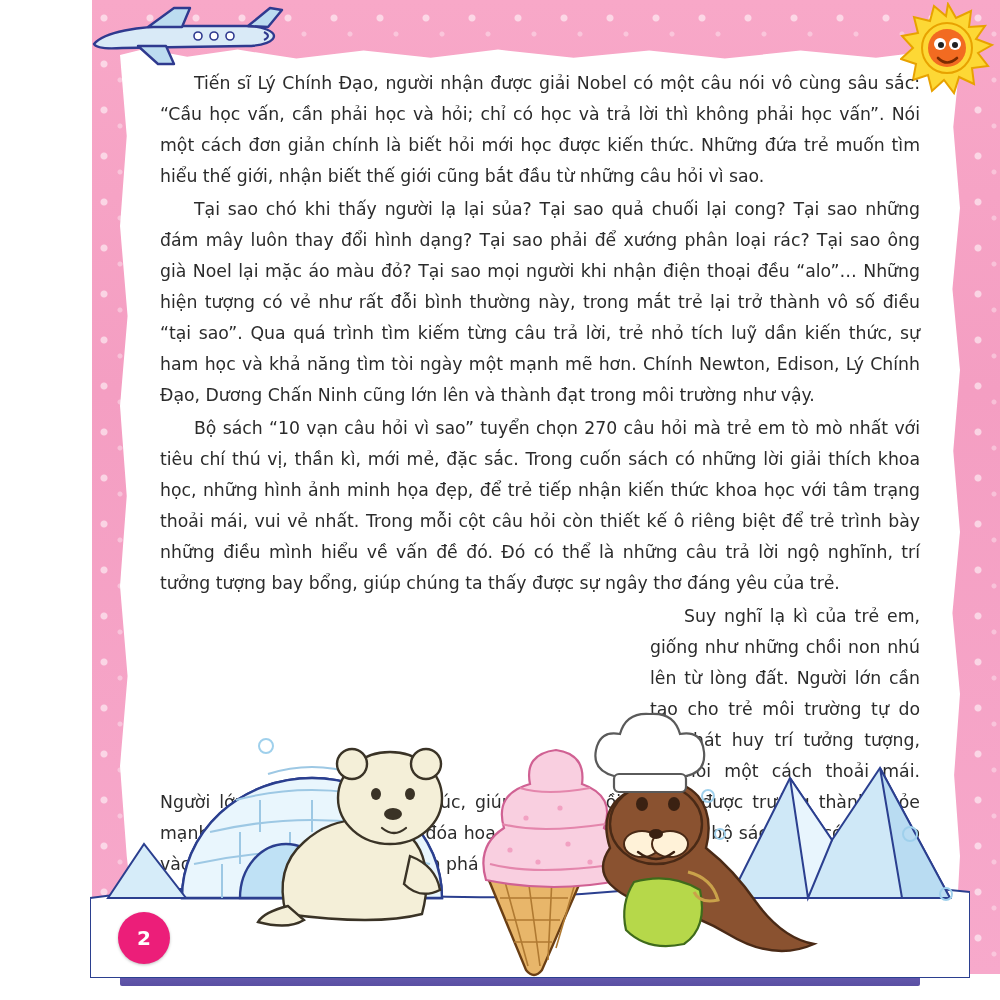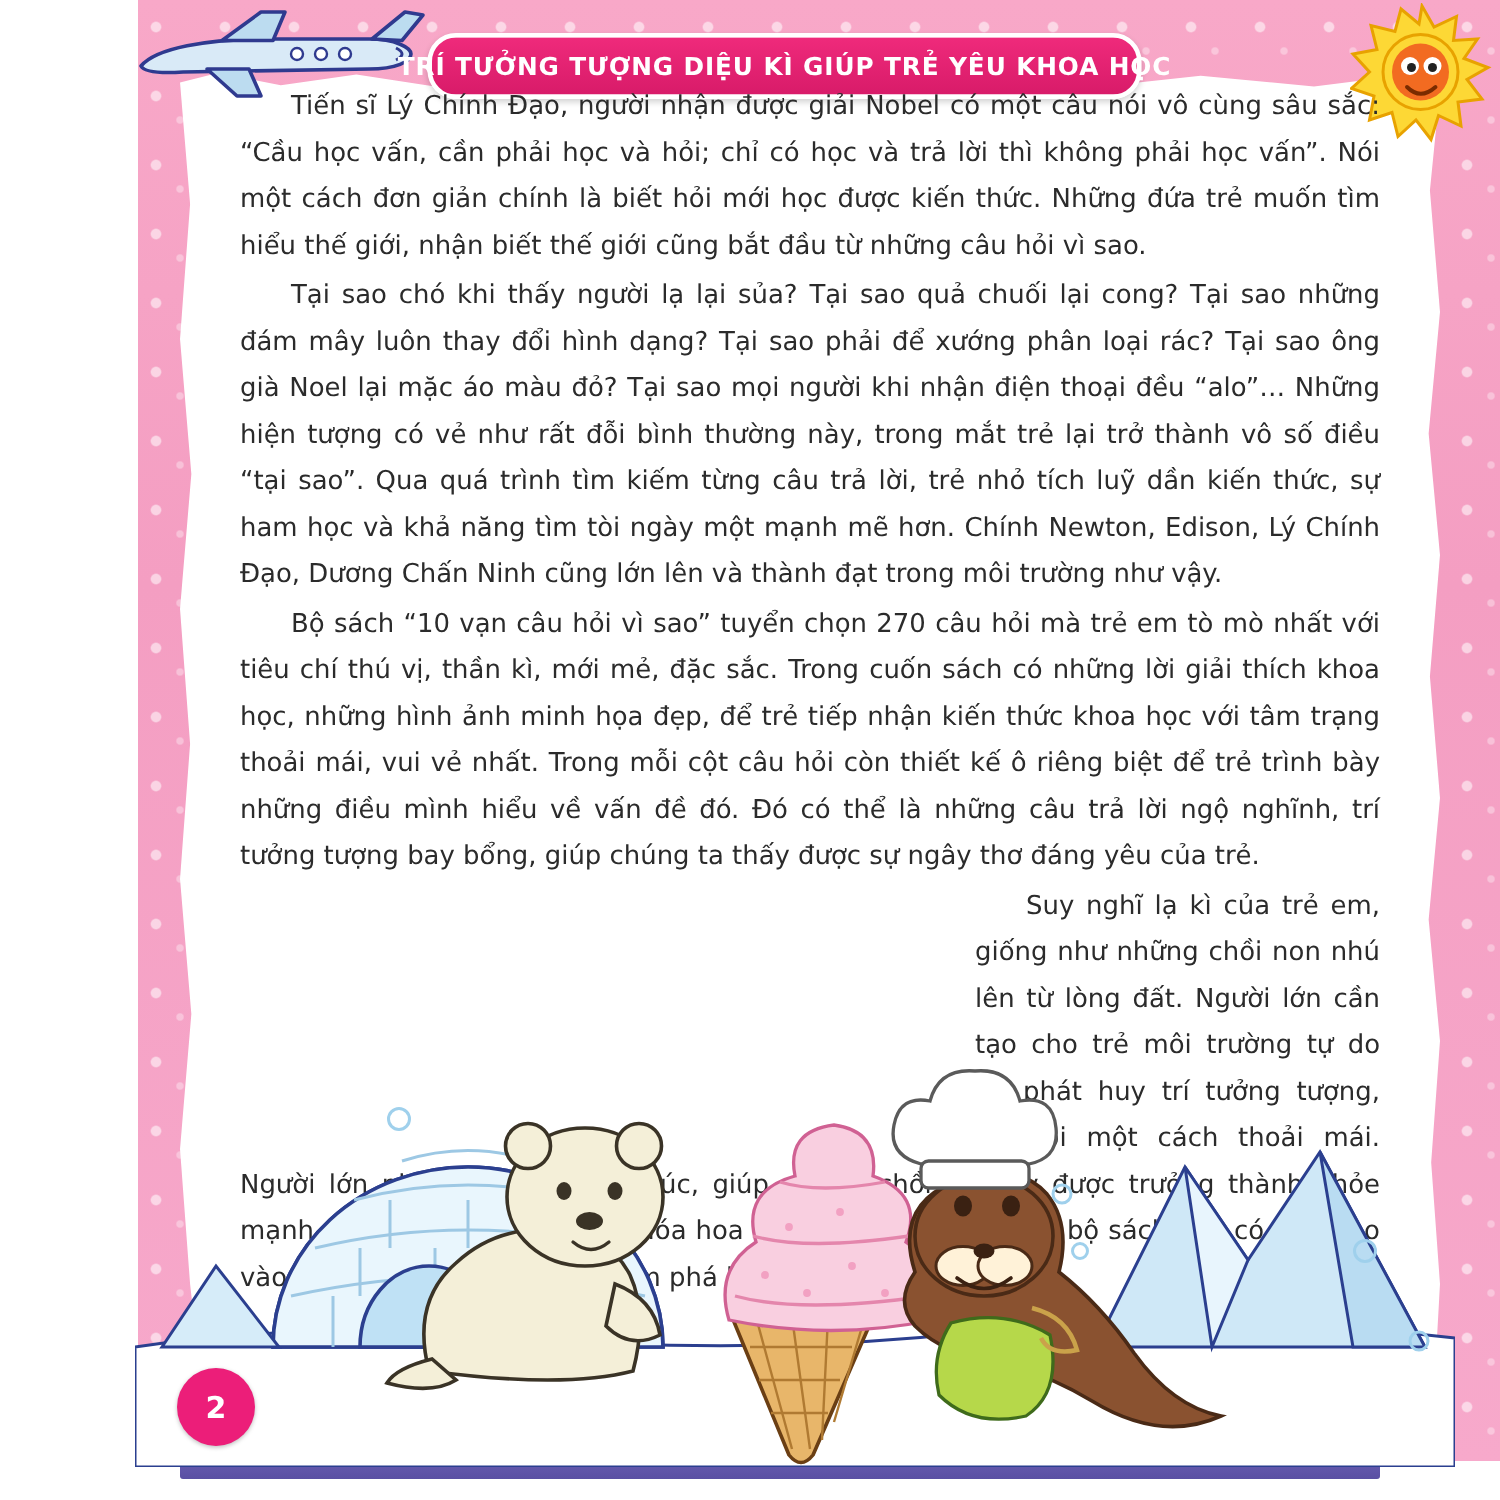--- a/index.html
+++ b/index.html
@@ -110,21 +110,21 @@
     right: 4px;
     top: 2px;
     width: 96px;
     height: 96px;
   }
 
   
   .content {
     position: absolute;
     left: 160px;
-    top: 56px;
+    top: 68px;
     width: 760px;
     color: #2b2b2b;
     font-size: 17.3px;
     line-height: 31px;
     text-align: justify;
     font-family: "DejaVu Sans", sans-serif;
   }
   .content p {
     margin: 0 0 2px 0;
     text-indent: 34px;
@@ -209,23 +209,20 @@
       <circle cx="40" cy="42" r="6"></circle>
       <circle cx="55" cy="42" r="6"></circle>
     </g>
     <g fill="#222">
       <circle cx="41" cy="43" r="3"></circle>
       <circle cx="55" cy="43" r="3"></circle>
     </g>
     <path d="M38 56 q 9 9 19 0" stroke="#7a2b00" stroke-width="2.6" fill="none" stroke-linecap="round"></path>
   </svg>
 
-  <div class="banner">
-    <span class="banner-title">TRÍ TƯỞNG TƯỢNG DIỆU KÌ GIÚP TRẺ YÊU KHOA HỌC</span>
-  </div>
 
   <div class="content">
     <p>Tiến sĩ Lý Chính Đạo, người nhận được giải Nobel có một câu nói vô cùng sâu sắc: “Cầu học vấn, cần phải học và hỏi; chỉ có học và trả lời thì không phải học vấn”. Nói một cách đơn giản chính là biết hỏi mới học được kiến thức. Những đứa trẻ muốn tìm hiểu thế giới, nhận biết thế giới cũng bắt đầu từ những câu hỏi vì sao.</p>
     <p>Tại sao chó khi thấy người lạ lại sủa? Tại sao quả chuối lại cong? Tại sao những đám mây luôn thay đổi hình dạng? Tại sao phải để xướng phân loại rác? Tại sao ông già Noel lại mặc áo màu đỏ? Tại sao mọi người khi nhận điện thoại đều “alo”… Những hiện tượng có vẻ như rất đỗi bình thường này, trong mắt trẻ lại trở thành vô số điều “tại sao”. Qua quá trình tìm kiếm từng câu trả lời, trẻ nhỏ tích luỹ dần kiến thức, sự ham học và khả năng tìm tòi ngày một mạnh mẽ hơn. Chính Newton, Edison, Lý Chính Đạo, Dương Chấn Ninh cũng lớn lên và thành đạt trong môi trường như vậy.</p>
     <p>Bộ sách <span class="bold">“10 vạn câu hỏi vì sao”</span> tuyển chọn 270 câu hỏi mà trẻ em tò mò nhất với tiêu chí thú vị, thần kì, mới mẻ, đặc sắc. Trong cuốn sách có những lời giải thích khoa học, những hình ảnh minh họa đẹp, để trẻ tiếp nhận kiến thức khoa học với tâm trạng thoải mái, vui vẻ nhất. Trong mỗi cột câu hỏi còn thiết kế ô riêng biệt để trẻ trình bày những điều mình hiểu về vấn đề đó. Đó có thể là những câu trả lời ngộ nghĩnh, trí tưởng tượng bay bổng, giúp chúng ta thấy được sự ngây thơ đáng yêu của trẻ.</p>
     <div class="art-float"></div>
     <p class="wrapped">Suy nghĩ lạ kì của trẻ em, giống như những chồi non nhú lên từ lòng đất. Người lớn cần tạo cho trẻ môi trường tự do để phát huy trí tưởng tượng, để hỏi một cách thoải mái. Người lớn phải giải đáp đúng lúc, giúp những chồi non ấy được trưởng thành khỏe mạnh, đáng yêu, nở rộ những đóa hoa tri thức rực rỡ. Hy vọng bộ sách này có thể gieo vào tâm hồn trẻ hạt giống khám phá khoa học vui vẻ và tự chủ.</p>
   </div>
 
   <svg class="illustration" viewBox="0 0 880 330">

